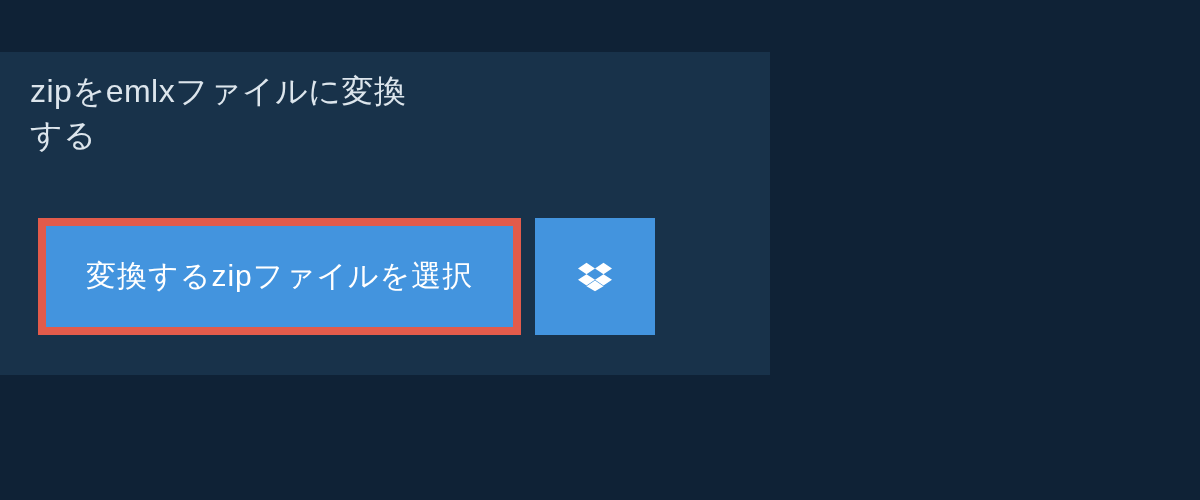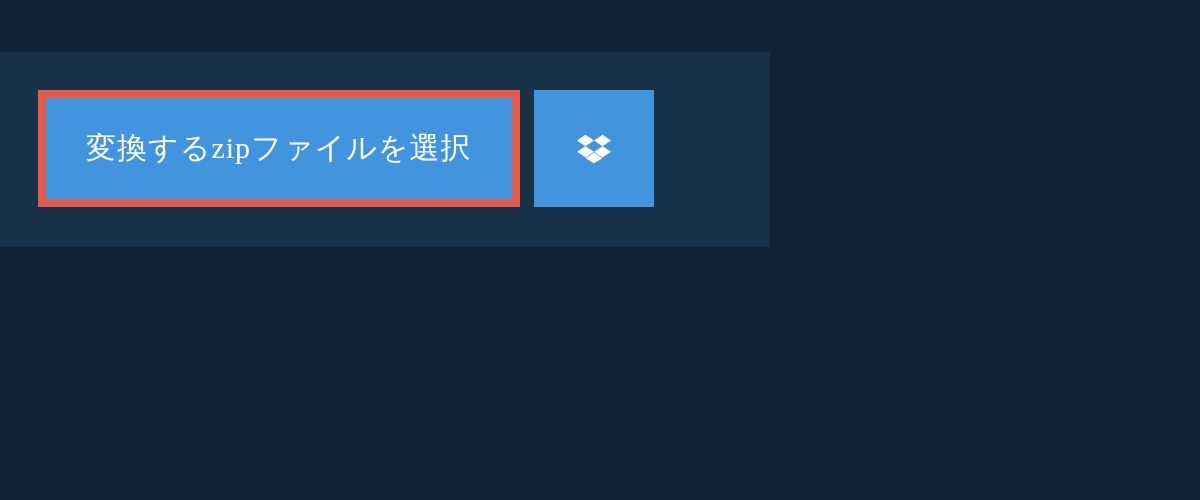--- a/index.html
+++ b/index.html
@@ -37,21 +37,21 @@
       padding: 38px 0 0 38px;
       gap: 14px;
     }
     .select-button {
       background: #4394de;
       border: 8px solid #e25b4b;
       color: #ffffff;
       font-size: 30px;
       padding: 30px 40px;
       cursor: pointer;
-      font-family: Liberation Serif, serif;
+      font-family: Liberation Sans, sans-serif;
       letter-spacing: 1px;
     }
     .dropbox-button {
       background: #4394de;
       border: none;
       color: #ffffff;
       width: 120px;
       cursor: pointer;
       display: flex;
       align-items: center;
@@ -60,20 +60,23 @@
     .dropbox-icon {
       width: 34px;
       height: 34px;
       fill: #ffffff;
     }
   </style>
 </head>
 <body>
 
 <div class="panel">
+  <div class="title-bar">
+    <h1 class="title">zipをemlxファイルに変換する</h1>
+  </div>
   <div class="button-row">
     <button class="select-button">変換するzipファイルを選択</button>
     <button class="dropbox-button">
       <svg class="dropbox-icon" viewBox="0 0 24 24">
         <path d="M6 2L0 6l6 4-6 4 6 4 6-4 6 4 6-4-6-4 6-4-6-4-6 4-6-4zm6 4l6 4-6 4-6-4 6-4zm-6 12.5l6-4 6 4-6 3.5-6-3.5z"></path>
       </svg>
     </button>
   </div>
 </div>
 

